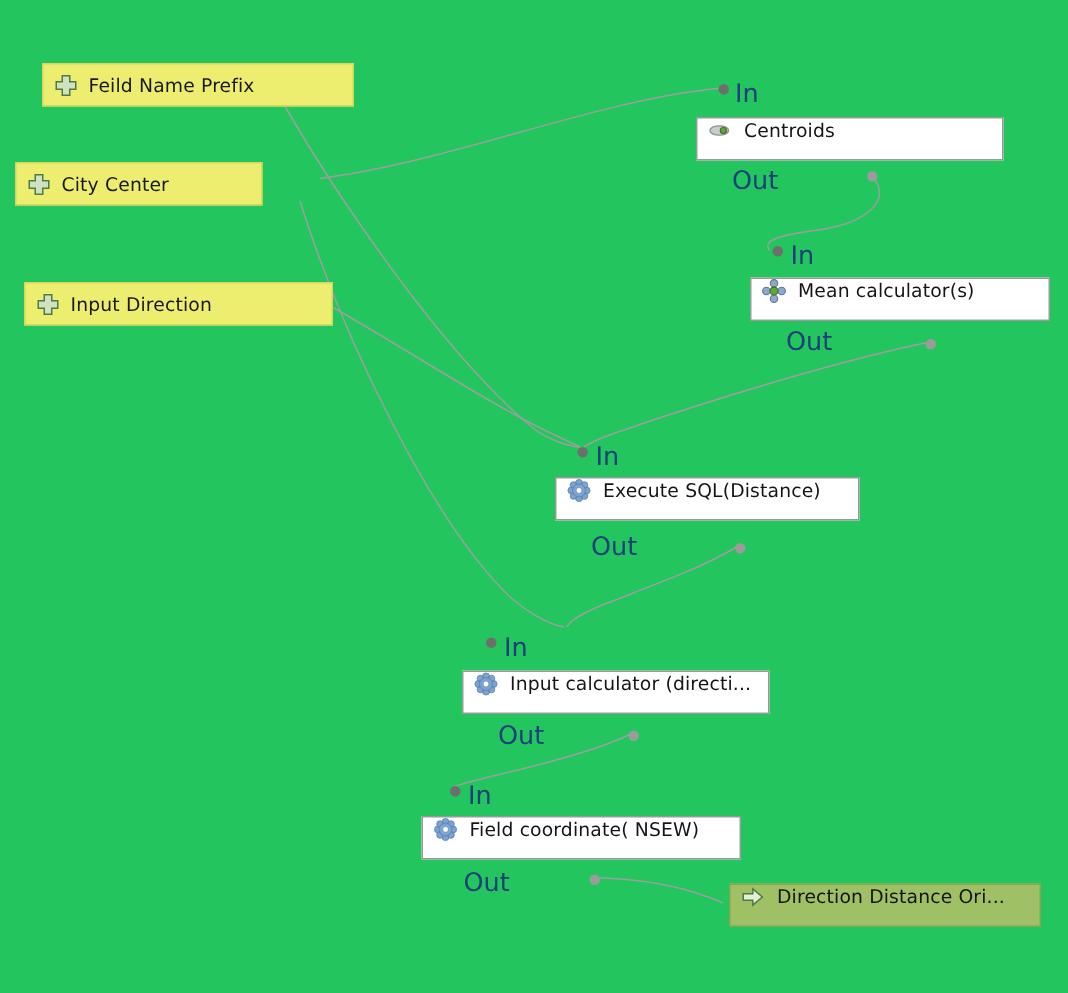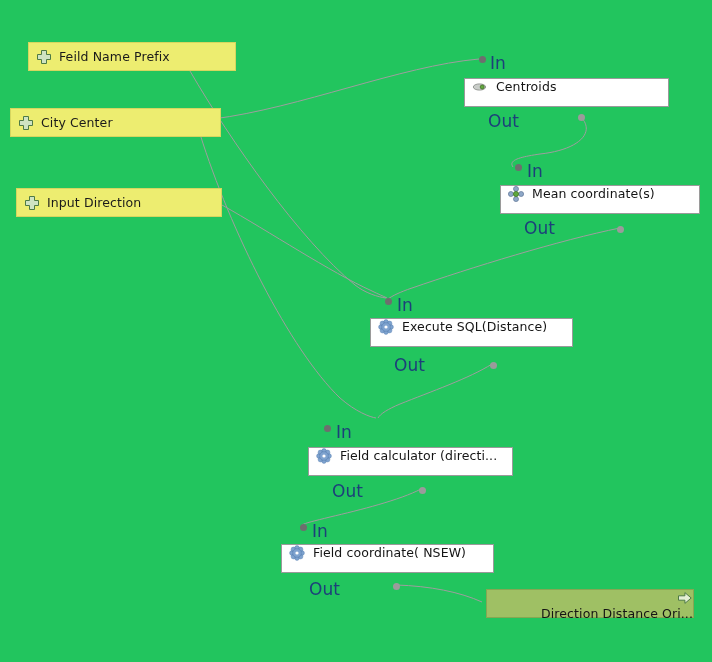--- a/index.html
+++ b/index.html
@@ -66,24 +66,23 @@
     letter-spacing: 0.1px;
   }
 
   
   .out-box {
     position: absolute;
     box-sizing: border-box;
     background: #9fc064;
     border: 1px solid #86a752;
     display: flex;
-    align-items: flex-end;
+    align-items: flex-start;
     padding-left: 7px;
     height: 29px;
-    flex-direction: column;
   }
   .out-label {
     font-size: 12.5px;
     color: #141414;
     margin-left: 8px;
     white-space: nowrap;
     letter-spacing: 0.1px;
   }
 
   
@@ -132,21 +131,21 @@
       <path d="M 396,585 C 430,586 460,592 482,602" fill="none" stroke="#9e9e9e" stroke-width="1"></path>
     </svg>
 
   <div id="nodes">
       <div class="param-box" style="left: 28px; top: 42px; width: 208px;">
         <svg class="icon" viewBox="0 0 16 16">
           <path d="M5.5 1.5h5v4h4v5h-4v4h-5v-4h-4v-5h4z" fill="#cfe3c2" stroke="#4e7a45" stroke-width="1"></path>
         </svg>
         <span class="param-label">Feild Name Prefix</span>
       </div>
-      <div class="param-box" style="left: 10px; top: 108px; width: 211px;">
+      <div class="param-box" style="left: 10px; top: 108px; width: 165px;">
         <svg class="icon" viewBox="0 0 16 16">
           <path d="M5.5 1.5h5v4h4v5h-4v4h-5v-4h-4v-5h4z" fill="#cfe3c2" stroke="#4e7a45" stroke-width="1"></path>
         </svg>
         <span class="param-label">City Center</span>
       </div>
       <div class="param-box" style="left: 16px; top: 188px; width: 206px;">
         <svg class="icon" viewBox="0 0 16 16">
           <path d="M5.5 1.5h5v4h4v5h-4v4h-5v-4h-4v-5h4z" fill="#cfe3c2" stroke="#4e7a45" stroke-width="1"></path>
         </svg>
         <span class="param-label">Input Direction</span>
@@ -163,21 +162,21 @@
       <div class="port out-port" style="left: 488px; top: 111px;">Out</div>
       <div class="dot light" style="left: 578px; top: 114px;"></div>
       <div class="alg-box" style="left: 500px; top: 185px; width: 200px;">
         <svg class="icon" viewBox="0 0 16 16">
           <circle cx="8" cy="2.9" r="2.5" fill="#8fa8c8" stroke="#5e7596" stroke-width="0.7"></circle>
           <circle cx="8" cy="13.1" r="2.5" fill="#8fa8c8" stroke="#5e7596" stroke-width="0.7"></circle>
           <circle cx="2.9" cy="8" r="2.5" fill="#8fa8c8" stroke="#5e7596" stroke-width="0.7"></circle>
           <circle cx="13.1" cy="8" r="2.5" fill="#8fa8c8" stroke="#5e7596" stroke-width="0.7"></circle>
           <circle cx="8" cy="8" r="2.6" fill="#5ea83c" stroke="#3d6f25" stroke-width="0.7"></circle>
         </svg>
-        <span class="alg-label">Mean coordinate(s)</span>
+        <span class="alg-label">Mean calculator(s)</span>
       </div>
       <div class="port" style="left: 527px; top: 161px;">In</div>
       <div class="dot" style="left: 515px; top: 164px;"></div>
       <div class="port out-port" style="left: 524px; top: 218px;">Out</div>
       <div class="dot light" style="left: 617px; top: 226px;"></div>
       <div class="alg-box" style="left: 370px; top: 318px; width: 203px;">
         <svg class="icon" viewBox="0 0 16 16">
           <path d="M 10.8 8 a 2.3 2.3 0 1 0 4.6 0 a 2.3 2.3 0 1 0 -4.6 0 M 9.306244584051392 11.606244584051392 a 2.3 2.3 0 1 0 4.6 0 a 2.3 2.3 0 1 0 -4.6 0 M 5.7 13.1 a 2.3 2.3 0 1 0 4.6 0 a 2.3 2.3 0 1 0 -4.6 0 M 2.093755415948608 11.606244584051392 a 2.3 2.3 0 1 0 4.6 0 a 2.3 2.3 0 1 0 -4.6 0 M 0.6000000000000005 8 a 2.3 2.3 0 1 0 4.6 0 a 2.3 2.3 0 1 0 -4.6 0 M 2.093755415948608 4.393755415948608 a 2.3 2.3 0 1 0 4.6 0 a 2.3 2.3 0 1 0 -4.6 0 M 5.699999999999999 2.9000000000000004 a 2.3 2.3 0 1 0 4.6 0 a 2.3 2.3 0 1 0 -4.6 0 M 9.306244584051392 4.393755415948608 a 2.3 2.3 0 1 0 4.6 0 a 2.3 2.3 0 1 0 -4.6 0 " fill="#7fa3cf" stroke="#5b83b3" stroke-width="0.5"></path>
           <circle cx="8" cy="8" r="4.3" fill="#7fa3cf" stroke="#5b83b3" stroke-width="0.6"></circle>
           <circle cx="8" cy="8" r="1.6" fill="#ffffff"></circle>
@@ -187,21 +186,21 @@
       <div class="port" style="left: 397px; top: 295px;">In</div>
       <div class="dot" style="left: 385px; top: 298px;"></div>
       <div class="port out-port" style="left: 394px; top: 355px;">Out</div>
       <div class="dot light" style="left: 490px; top: 362px;"></div>
       <div class="alg-box" style="left: 308px; top: 447px; width: 205px;">
         <svg class="icon" viewBox="0 0 16 16">
           <path d="M 10.8 8 a 2.3 2.3 0 1 0 4.6 0 a 2.3 2.3 0 1 0 -4.6 0 M 9.306244584051392 11.606244584051392 a 2.3 2.3 0 1 0 4.6 0 a 2.3 2.3 0 1 0 -4.6 0 M 5.7 13.1 a 2.3 2.3 0 1 0 4.6 0 a 2.3 2.3 0 1 0 -4.6 0 M 2.093755415948608 11.606244584051392 a 2.3 2.3 0 1 0 4.6 0 a 2.3 2.3 0 1 0 -4.6 0 M 0.6000000000000005 8 a 2.3 2.3 0 1 0 4.6 0 a 2.3 2.3 0 1 0 -4.6 0 M 2.093755415948608 4.393755415948608 a 2.3 2.3 0 1 0 4.6 0 a 2.3 2.3 0 1 0 -4.6 0 M 5.699999999999999 2.9000000000000004 a 2.3 2.3 0 1 0 4.6 0 a 2.3 2.3 0 1 0 -4.6 0 M 9.306244584051392 4.393755415948608 a 2.3 2.3 0 1 0 4.6 0 a 2.3 2.3 0 1 0 -4.6 0 " fill="#7fa3cf" stroke="#5b83b3" stroke-width="0.5"></path>
           <circle cx="8" cy="8" r="4.3" fill="#7fa3cf" stroke="#5b83b3" stroke-width="0.6"></circle>
           <circle cx="8" cy="8" r="1.6" fill="#ffffff"></circle>
         </svg>
-        <span class="alg-label">Field calculator (directi...</span>
+        <span class="alg-label">Input calculator (directi...</span>
       </div>
       <div class="port" style="left: 336px; top: 422px;">In</div>
       <div class="dot" style="left: 324px; top: 425px;"></div>
       <div class="port out-port" style="left: 332px; top: 481px;">Out</div>
       <div class="dot light" style="left: 419px; top: 487px;"></div>
       <div class="alg-box" style="left: 281px; top: 544px; width: 213px;">
         <svg class="icon" viewBox="0 0 16 16">
           <path d="M 10.8 8 a 2.3 2.3 0 1 0 4.6 0 a 2.3 2.3 0 1 0 -4.6 0 M 9.306244584051392 11.606244584051392 a 2.3 2.3 0 1 0 4.6 0 a 2.3 2.3 0 1 0 -4.6 0 M 5.7 13.1 a 2.3 2.3 0 1 0 4.6 0 a 2.3 2.3 0 1 0 -4.6 0 M 2.093755415948608 11.606244584051392 a 2.3 2.3 0 1 0 4.6 0 a 2.3 2.3 0 1 0 -4.6 0 M 0.6000000000000005 8 a 2.3 2.3 0 1 0 4.6 0 a 2.3 2.3 0 1 0 -4.6 0 M 2.093755415948608 4.393755415948608 a 2.3 2.3 0 1 0 4.6 0 a 2.3 2.3 0 1 0 -4.6 0 M 5.699999999999999 2.9000000000000004 a 2.3 2.3 0 1 0 4.6 0 a 2.3 2.3 0 1 0 -4.6 0 M 9.306244584051392 4.393755415948608 a 2.3 2.3 0 1 0 4.6 0 a 2.3 2.3 0 1 0 -4.6 0 " fill="#7fa3cf" stroke="#5b83b3" stroke-width="0.5"></path>
           <circle cx="8" cy="8" r="4.3" fill="#7fa3cf" stroke="#5b83b3" stroke-width="0.6"></circle>
           <circle cx="8" cy="8" r="1.6" fill="#ffffff"></circle>

